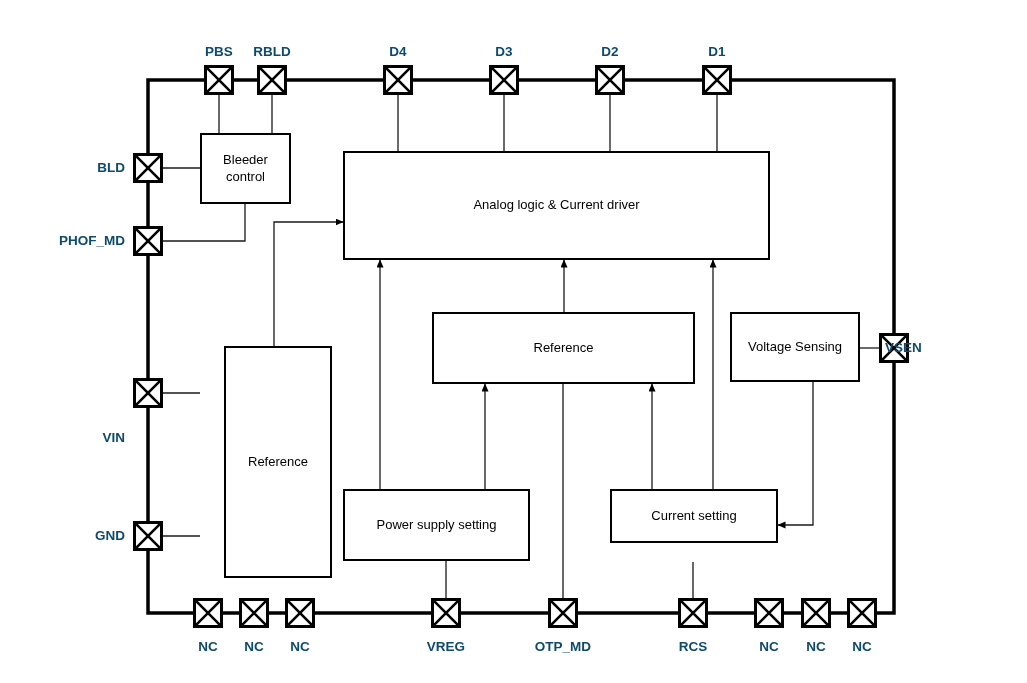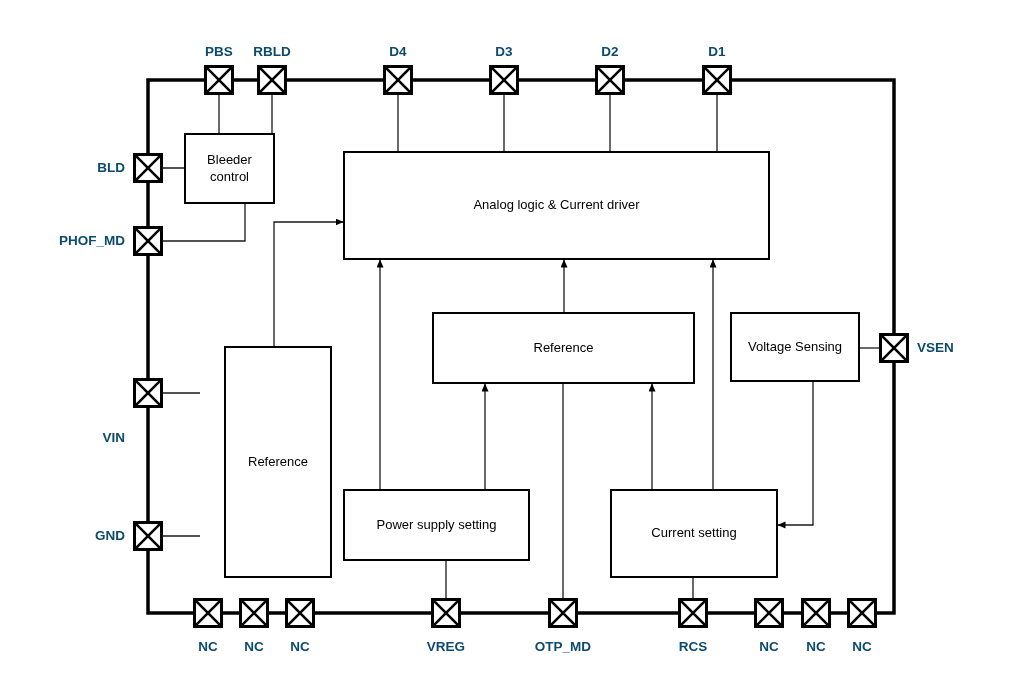--- a/index.html
+++ b/index.html
@@ -101,33 +101,33 @@
       <path d="M274,346 V222 H343" marker-end="url(#arr)"></path>
       <path d="M380,489 V260" marker-end="url(#arr)"></path>
       <path d="M485,489 V384" marker-end="url(#arr)"></path>
       <path d="M564,312 V260" marker-end="url(#arr)"></path>
       <path d="M652,489 V384" marker-end="url(#arr)"></path>
       <path d="M713,489 V260" marker-end="url(#arr)"></path>
       <path d="M813,382 V525 H778" marker-end="url(#arr)"></path>
     </g>
   </svg>
 
-  <div class="block" style="left:184px; top:133px; width:91px;  height:71px;">Bleeder control</div>
+  <div class="block" style="left:200px; top:133px; width:91px;  height:71px;">Bleeder control</div>
 
   <div class="block" style="left:343px; top:151px; width:427px; height:109px;">Analog logic &amp; Current driver</div>
 
   <div class="block" style="left:432px; top:312px; width:263px; height:72px;">Reference</div>
 
   <div class="block" style="left:730px; top:312px; width:130px; height:70px;">Voltage Sensing</div>
 
   <div class="block" style="left:200px; top:346px; width:108px; height:232px;margin-left:24px;">Reference</div>
 
   <div class="block" style="left:343px; top:489px; width:187px; height:72px;">Power supply setting</div>
 
-  <div class="block" style="left:610px; top:489px; width:168px; height:89px;">Current setting</div>
+  <div class="block" style="left:610px; top:489px; width:168px; height:54px;">Current setting</div>
 
   <div class="pin" style="left:204px; top:65px;">
     <svg viewBox="0 0 24 24">
         <path d="M0,0 L24,24 M24,0 L0,24" stroke="#000" stroke-width="2.6" fill="none"></path>
       </svg>
     </div>
   <div class="pin" style="left:257px; top:65px;">
     <svg viewBox="0 0 24 24">
         <path d="M0,0 L24,24 M24,0 L0,24" stroke="#000" stroke-width="2.6" fill="none"></path>
       </svg>
@@ -184,21 +184,21 @@
   <span class="pin-label leftside" style="left:38px; top:160px;">BLD</span>
   <span class="pin-label leftside" style="left:38px; top:233px;">PHOF_MD</span>
   <span class="pin-label leftside" style="left:38px; top:385px;margin-top:45px;">VIN</span>
   <span class="pin-label leftside" style="left:38px; top:528px;">GND</span>
 
   <div class="pin" style="left:879px; top:333px;">
     <svg viewBox="0 0 24 24">
         <path d="M0,0 L24,24 M24,0 L0,24" stroke="#000" stroke-width="2.6" fill="none"></path>
       </svg>
     </div>
-  <span class="pin-label rightside" style="left:917px; top:340px;">VSEN</span>
+  <span class="pin-label rightside" style="left:885px; top:340px;">VSEN</span>
 
   <div class="pin" style="left:193px; top:598px;">
     <svg viewBox="0 0 24 24">
         <path d="M0,0 L24,24 M24,0 L0,24" stroke="#000" stroke-width="2.6" fill="none"></path>
       </svg>
     </div>
   <div class="pin" style="left:239px; top:598px;">
     <svg viewBox="0 0 24 24">
         <path d="M0,0 L24,24 M24,0 L0,24" stroke="#000" stroke-width="2.6" fill="none"></path>
       </svg>

